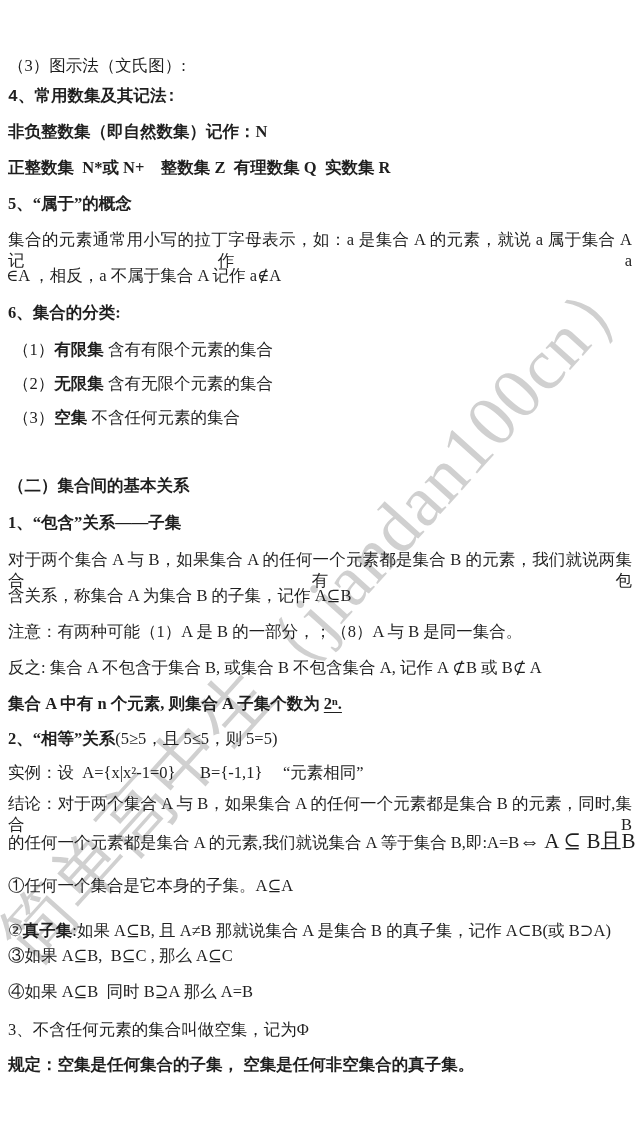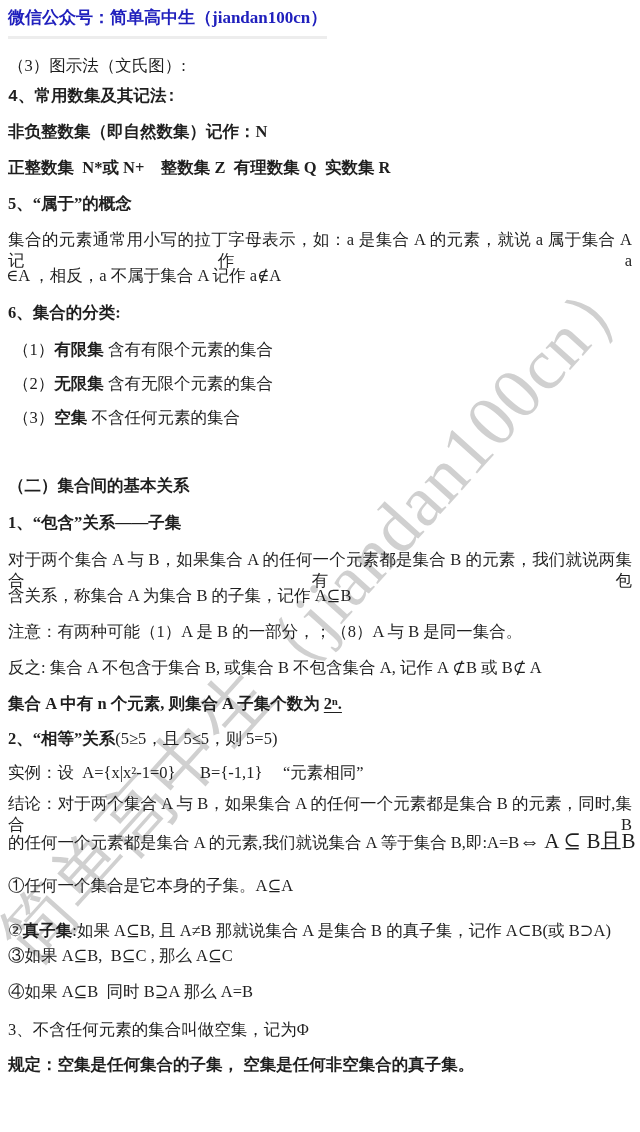--- a/index.html
+++ b/index.html
@@ -57,21 +57,20 @@
     color:#2a2a2a;
     white-space:pre;
     margin-top:33px;
   }
 </style>
 </head>
 <body>
 
 <div class="page">
   <div class="watermark" style="color: rgb(208, 208, 208); transform: translate(-50%, -50%) rotate(-48deg);">简单高中生（jiandan100cn）</div>
-  <div class="header" style="color: rgb(32, 32, 189);">微信公众号：简单高中生（jiandan100cn）</div>
   <div id="lines">
       <div class="line" style="top: 55px; left: 8px;"><span class="seg-normal">（3）图示法（文氏图）:</span></div>
       <div class="line" style="top: 86px; left: 8px; font-family: Liberation Mono, monospace;"><span class="seg-bold">4、常用数集及其记法:</span></div>
       <div class="line" style="top: 121px; left: 8px;"><span class="seg-bold">非负整数集（即自然数集）记作：N</span></div>
       <div class="line" style="top: 157px; left: 8px;"><span class="seg-bold">正整数集  N*或 N+    整数集 Z  有理数集 Q  实数集 R</span></div>
       <div class="line" style="top: 193px; left: 8px;"><span class="seg-bold">5、“属于”的概念</span></div>
       <div class="line justify" style="top: 229px; left: 8px; width: 624px;"><span class="seg-normal">集合的元素通常用小写的拉丁字母表示，如：a 是集合 A 的元素，就说 a 属于集合 A 记作 a</span></div>
       <div class="line" style="top: 265px; left: 6px;"><span class="seg-normal">∈A ，相反，a 不属于集合 A 记作 a∉A</span></div>
       <div class="line" style="top: 302px; left: 8px;"><span class="seg-bold">6、集合的分类:</span></div>
       <div class="line" style="top: 339px; left: 13px;"><span class="seg-normal">（1）</span><span class="seg-bold">有限集</span><span class="seg-normal"> 含有有限个元素的集合</span></div>

